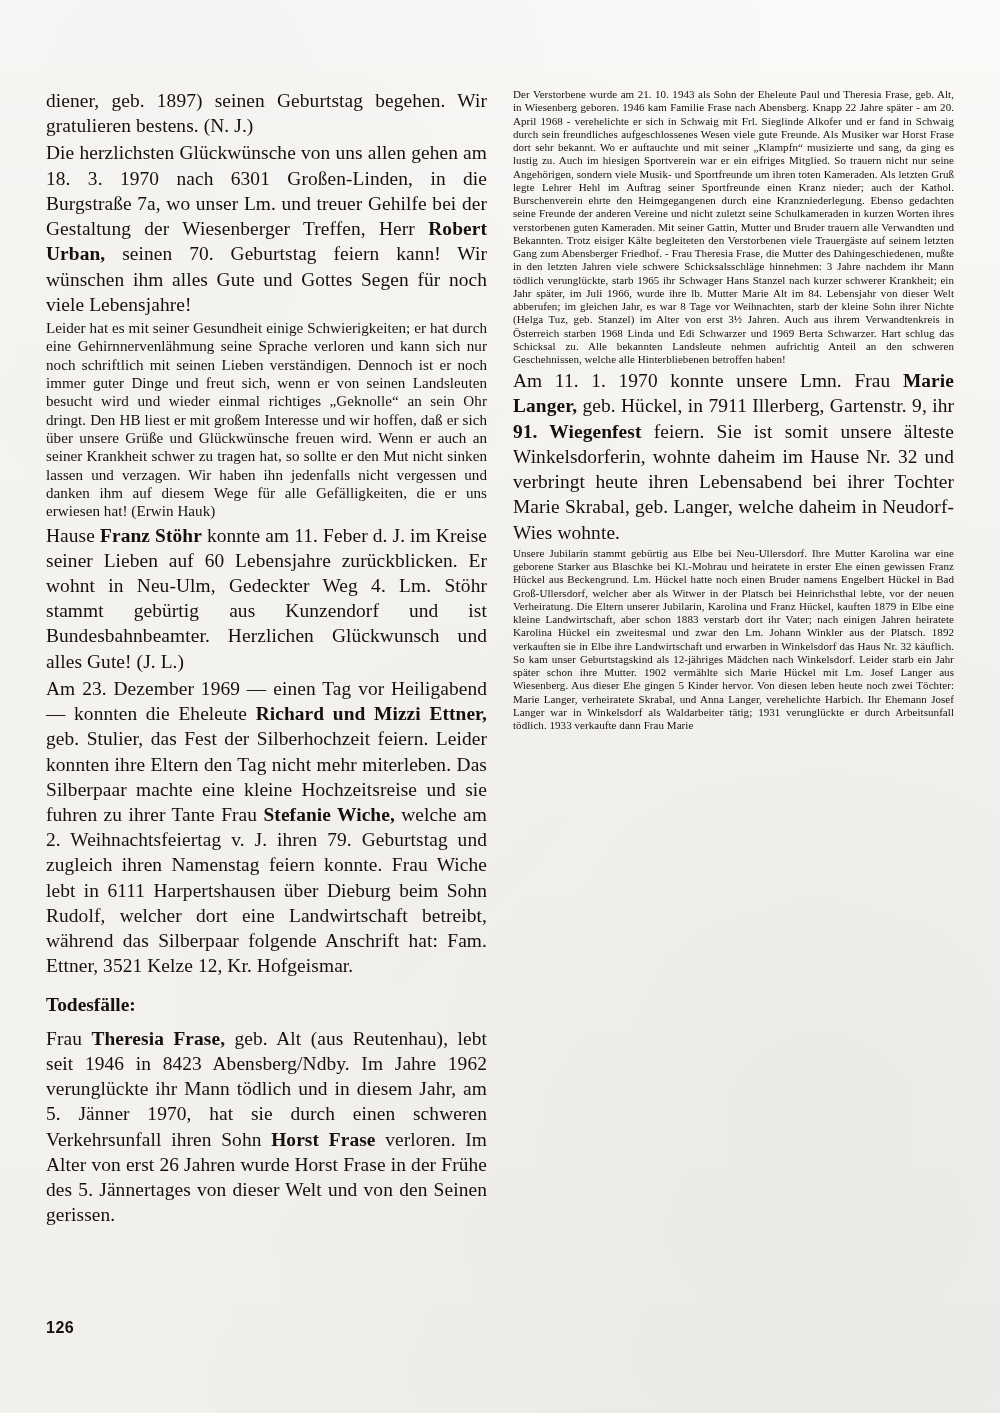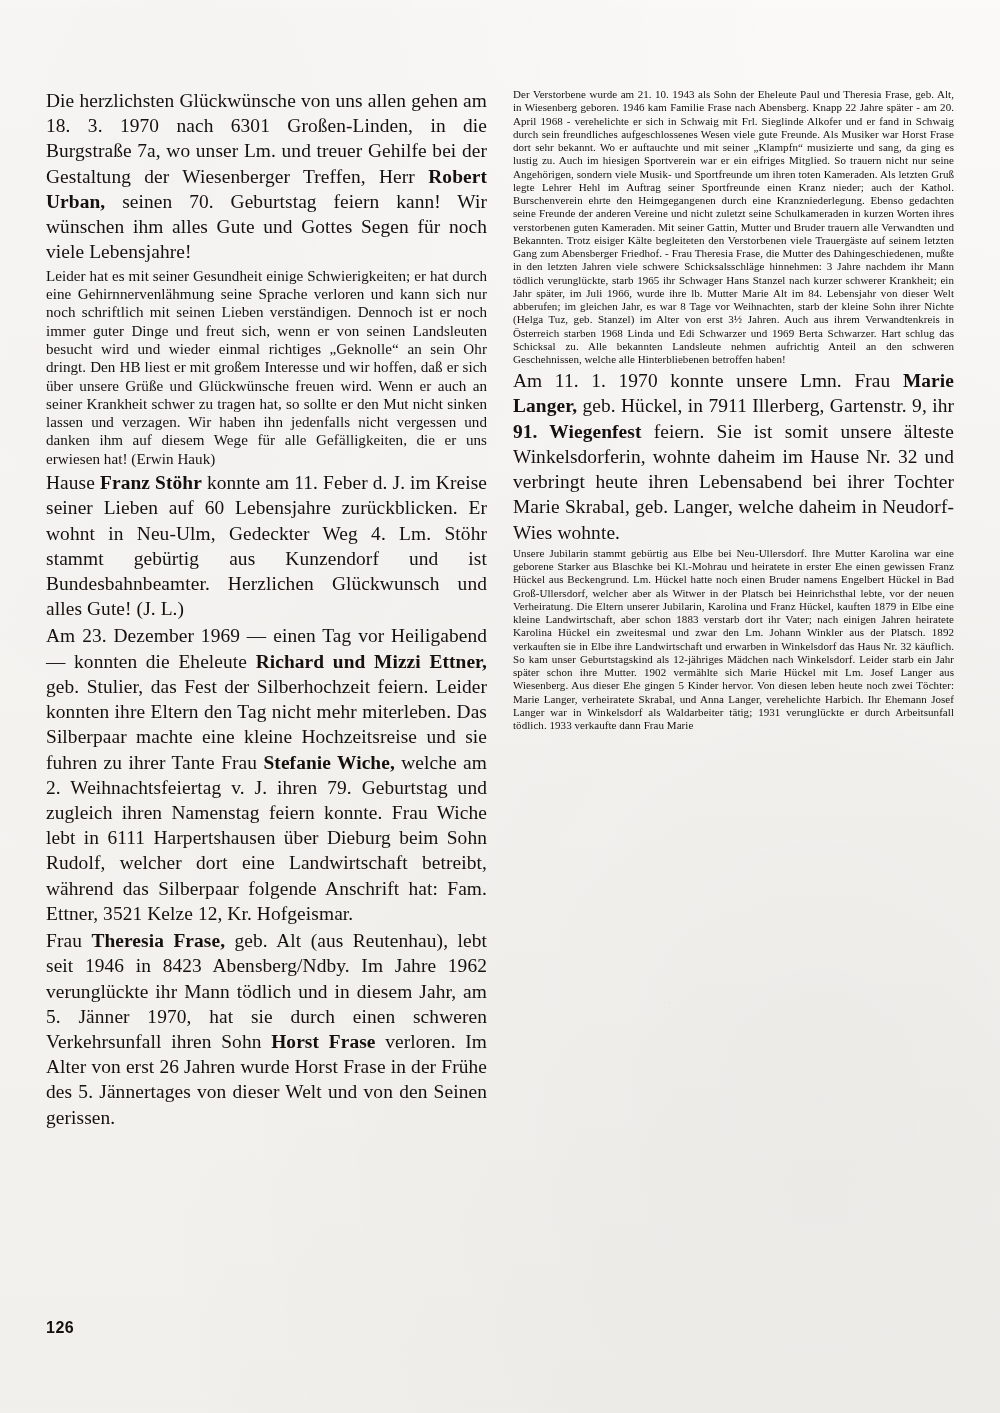--- a/index.html
+++ b/index.html
@@ -89,30 +89,32 @@
 </head>
 <body>
 
 <div class="page">
   <div class="noise"></div>
 
   <div class="columns">
 
     <div class="col col-left">
 
+      <p class="big">diener, geb. 1897) seinen Geburtstag begehen. Wir gratulieren bestens. (N. J.)</p>
 
       <p class="big"><span>Die herzlichsten Glückwünsche von uns allen gehen am 18. 3. 1970 nach 6301 Großen-Linden, in die Burgstraße 7a, wo unser Lm. und treuer Gehilfe bei der Gestaltung der Wiesenberger Treffen, Herr </span><b>Robert Urban,</b><span> seinen 70. Geburtstag feiern kann! Wir wünschen ihm alles Gute und Gottes Segen für noch viele Lebensjahre!</span></p>
 
       <p class="small">Leider hat es mit seiner Gesundheit einige Schwierigkeiten; er hat durch eine Gehirnnervenlähmung seine Sprache verloren und kann sich nur noch schriftlich mit seinen Lieben verständigen. Dennoch ist er noch immer guter Dinge und freut sich, wenn er von seinen Landsleuten besucht wird und wieder einmal richtiges „Geknolle“ an sein Ohr dringt. Den HB liest er mit großem Interesse und wir hoffen, daß er sich über unsere Grüße und Glückwünsche freuen wird. Wenn er auch an seiner Krankheit schwer zu tragen hat, so sollte er den Mut nicht sinken lassen und verzagen. Wir haben ihn jedenfalls nicht vergessen und danken ihm auf diesem Wege für alle Gefälligkeiten, die er uns erwiesen hat! (Erwin Hauk)</p>
 
       <p class="big"><span>Hause </span><b>Franz Stöhr</b><span> konnte am 11. Feber d. J. im Kreise seiner Lieben auf 60 Lebensjahre zurückblicken. Er wohnt in Neu-Ulm, Gedeckter Weg 4. Lm. Stöhr stammt gebürtig aus Kunzendorf und ist Bundesbahnbeamter. Herzlichen Glückwunsch und alles Gute! (J. L.)</span></p>
 
 
       <p class="big"><span>Am 23. Dezember 1969 — einen Tag vor Heiligabend — konnten die Eheleute </span><b>Richard und Mizzi Ettner,</b><span> geb. Stulier, das Fest der Silberhochzeit feiern. Leider konnten ihre Eltern den Tag nicht mehr miterleben. Das Silberpaar machte eine kleine Hochzeitsreise und sie fuhren zu ihrer Tante Frau </span><b>Stefanie Wiche,</b><span> welche am 2. Weihnachtsfeiertag v. J. ihren 79. Geburtstag und zugleich ihren Namenstag feiern konnte. Frau Wiche lebt in 6111 Harpertshausen über Dieburg beim Sohn Rudolf, welcher dort eine Landwirtschaft betreibt, während das Silberpaar folgende Anschrift hat: Fam. Ettner, 3521 Kelze 12, Kr. Hofgeismar.</span></p>
 
+      <h2 class="tiny-head">Todesfälle:</h2>
 
       <p class="big"><span>Frau </span><b>Theresia Frase,</b><span> geb. Alt (aus Reutenhau), lebt seit 1946 in 8423 Abensberg/Ndby. Im Jahre 1962 verunglückte ihr Mann tödlich und in diesem Jahr, am 5. Jänner 1970, hat sie durch einen schweren Verkehrsunfall ihren Sohn </span><b>Horst Frase</b><span> verloren. Im Alter von erst 26 Jahren wurde Horst Frase in der Frühe des 5. Jännertages von dieser Welt und von den Seinen gerissen.</span></p>
 
     </div>
 
     <div class="col col-right">
 
       <p class="small">Der Verstorbene wurde am 21. 10. 1943 als Sohn der Eheleute Paul und Theresia Frase, geb. Alt, in Wiesenberg geboren. 1946 kam Familie Frase nach Abensberg. Knapp 22 Jahre später - am 20. April 1968 - verehelichte er sich in Schwaig mit Frl. Sieglinde Alkofer und er fand in Schwaig durch sein freundliches aufgeschlossenes Wesen viele gute Freunde. Als Musiker war Horst Frase dort sehr bekannt. Wo er auftauchte und mit seiner „Klampfn“ musizierte und sang, da ging es lustig zu. Auch im hiesigen Sportverein war er ein eifriges Mitglied. So trauern nicht nur seine Angehörigen, sondern viele Musik- und Sportfreunde um ihren toten Kameraden. Als letzten Gruß legte Lehrer Hehl im Auftrag seiner Sportfreunde einen Kranz nieder; auch der Kathol. Burschenverein ehrte den Heimgegangenen durch eine Kranzniederlegung. Ebenso gedachten seine Freunde der anderen Vereine und nicht zuletzt seine Schulkameraden in kurzen Worten ihres verstorbenen guten Kameraden. Mit seiner Gattin, Mutter und Bruder trauern alle Verwandten und Bekannten. Trotz eisiger Kälte begleiteten den Verstorbenen viele Trauergäste auf seinem letzten Gang zum Abensberger Friedhof. - Frau Theresia Frase, die Mutter des Dahingeschiedenen, mußte in den letzten Jahren viele schwere Schicksalsschläge hinnehmen: 3 Jahre nachdem ihr Mann tödlich verunglückte, starb 1965 ihr Schwager Hans Stanzel nach kurzer schwerer Krankheit; ein Jahr später, im Juli 1966, wurde ihre lb. Mutter Marie Alt im 84. Lebensjahr von dieser Welt abberufen; im gleichen Jahr, es war 8 Tage vor Weihnachten, starb der kleine Sohn ihrer Nichte (Helga Tuz, geb. Stanzel) im Alter von erst 3½ Jahren. Auch aus ihrem Verwandtenkreis in Österreich starben 1968 Linda und Edi Schwarzer und 1969 Berta Schwarzer. Hart schlug das Schicksal zu. Alle bekannten Landsleute nehmen aufrichtig Anteil an den schweren Geschehnissen, welche alle Hinterbliebenen betroffen haben!</p>
 
 

